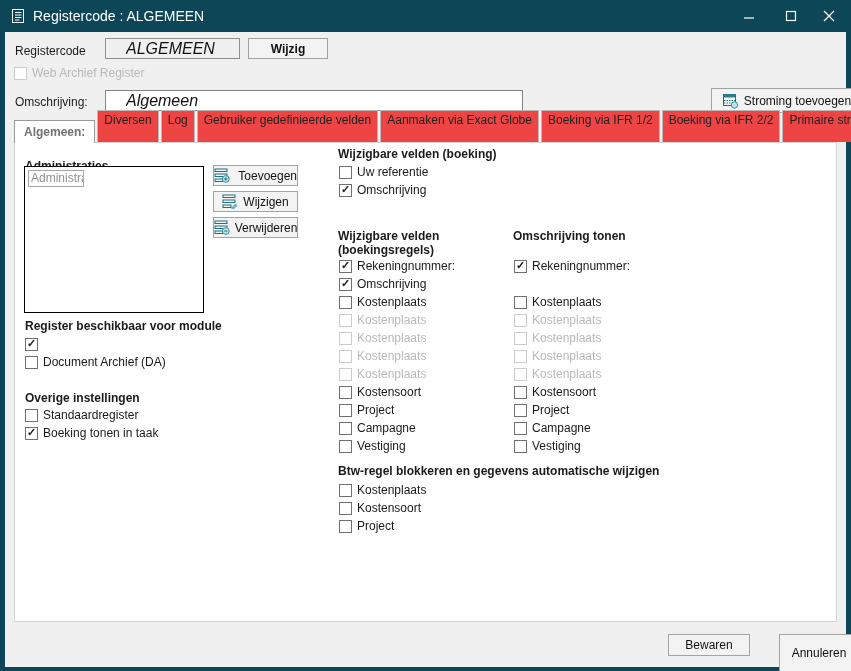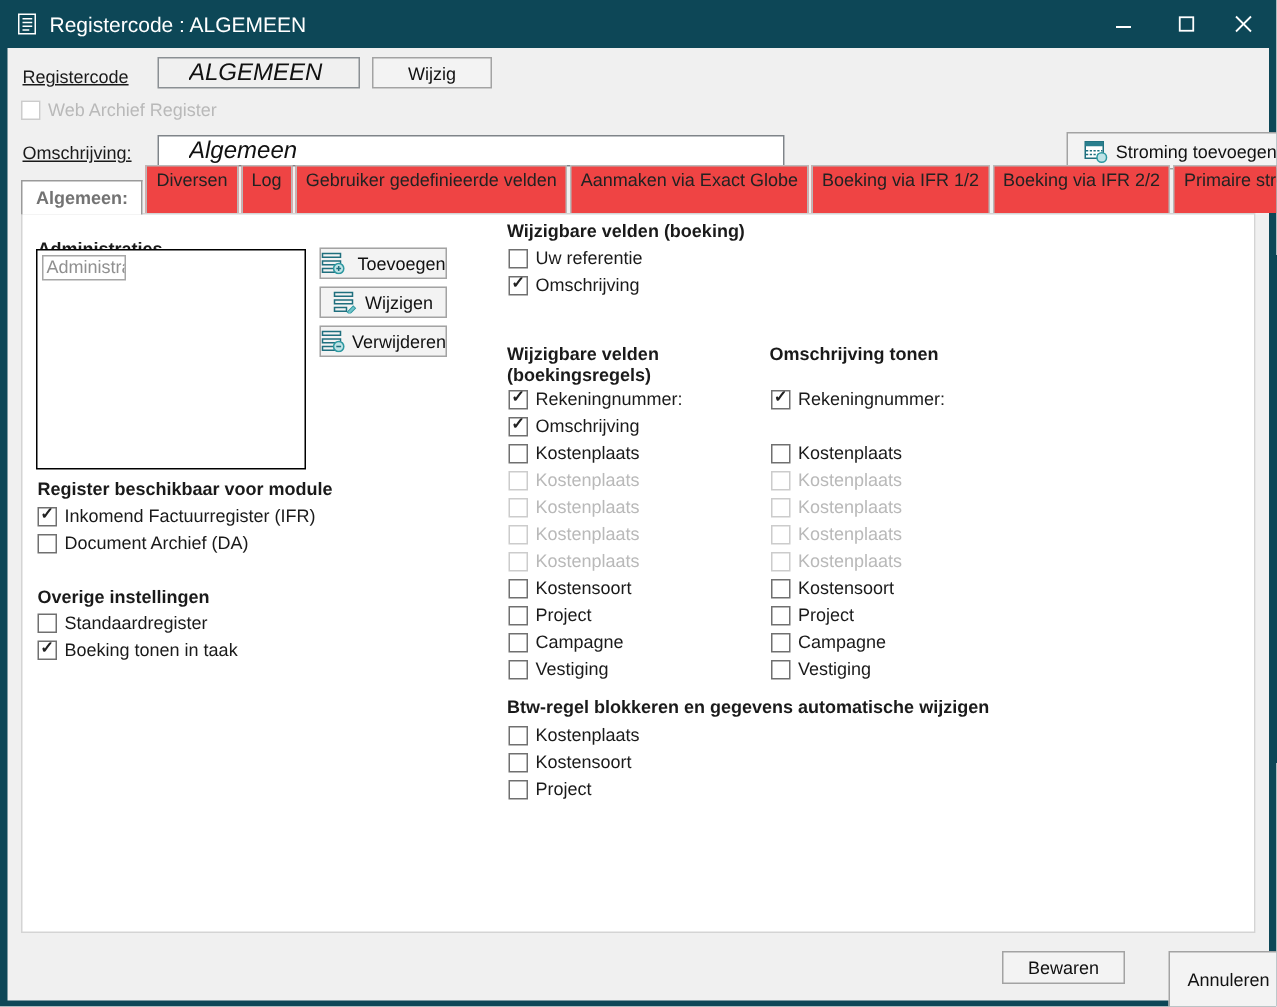--- a/index.html
+++ b/index.html
@@ -9,21 +9,21 @@
     font-family:"Liberation Sans", sans-serif;font-size:12px;color:#1a1a1a;
     overflow:hidden;
   }
   .surface{position:absolute;left:5px;top:32px;right:5px;bottom:4px;background:#f0f0f0;}
   
   .titlebar-icon{position:absolute;left:10px;top:8px;width:16px;height:16px;}
   .title{position:absolute;left:33px;top:8px;color:#ffffff;font-size:14px;white-space:nowrap;}
   .wbtn{position:absolute;top:6px;width:26px;height:20px;display:flex;align-items:center;justify-content:center;cursor:default;}
   .wbtn svg{display:block;}
   
-  .lbl{position:absolute;font-size:12px;color:#1a1a1a;white-space:nowrap;text-decoration:underline;}
+  .lbl{position:absolute;font-size:12px;color:#1a1a1a;white-space:nowrap;}
   .inp{position:absolute;border:1px solid #7f8489;background:#fff;font-family:"Liberation Sans",sans-serif;
        font-size:16px;color:#111;padding:1px 20px;height:21px;font-style:italic;}
   .inp.readonly{background:#f0f0f0;border-color:#8b9094;}
   .btn{position:absolute;display:flex;align-items:center;justify-content:center;gap:5px;
        background:#f3f3f3;border:1px solid #a3a3a3;font-size:12px;color:#111;cursor:default;white-space:nowrap;}
   
   .tabstrip{position:absolute;left:14px;top:120px;right:10px;height:22px;display:flex;align-items:flex-end;z-index:3;}
   .tab{height:32px;line-height:19px;padding:0 6px;margin-right:2px;background:#ef4444;
        border:1px solid #b9b9b9;border-bottom:none;font-size:12px;color:#222;white-space:nowrap;cursor:default;}
   .tab.active{height:23px;line-height:22px;background:#fff;border-color:#9a9a9a;color:#737373;
@@ -74,21 +74,21 @@
     <svg width="12" height="12" viewBox="0 0 12 12">
         <line x1="1" y1="1" x2="11" y2="11" stroke="#ffffff" stroke-width="1.2"></line>
         <line x1="11" y1="1" x2="1" y2="11" stroke="#ffffff" stroke-width="1.2"></line>
       </svg>
   </div>
 
   <div class="surface"></div>
 
   <div class="lbl" style="left:15px;top:44px;">Registercode</div>
   <input class="inp readonly" style="left: 105px; top: 38px; width: 135px;" readonly="" value="ALGEMEEN">
-  <div class="btn" style="left:248px;top:38px;width:80px;height:21px;">
+  <div class="btn" style="left:248px;top:38px;width:80px;height:21px;font-weight:bold;">
     <span>Wijzig</span>
   </div>
 
   <div class="cbrow disabled" style="left:14px;top:65px;">
     <span class="cb"></span>
     <span class="cb-t">Web Archief Register</span>
   </div>
 
   <div class="lbl" style="left:15px;top:95px;">Omschrijving:</div>
   <input class="inp" style="left: 105px; top: 90px; width: 418px;" value="Algemeen">
@@ -149,21 +149,20 @@
         <rect x="1" y="11" width="8" height="2.5" fill="none" stroke="#1f6f7e"></rect>
         <circle cx="11.8" cy="11" r="3.4" fill="#bfe3e6" stroke="#2d98a0"></circle>
         <line x1="10.2" y1="11" x2="13.4" y2="11" stroke="#1f6f7e"></line>
       </svg>
       <span>Verwijderen</span>
     </div>
 
     <div class="h" style="left:10px;top:176px;">Register beschikbaar voor module</div>
     <div class="cbrow checked" style="left:10px;top:193px;">
       <span class="cb"></span>
-      <span class="cb-t">Inkomend Factuurregister (IFR)</span>
     </div>
     <div class="cbrow" style="left:10px;top:211px;">
       <span class="cb"></span>
       <span class="cb-t">Document Archief (DA)</span>
     </div>
 
     <div class="h" style="left:10px;top:248px;">Overige instellingen</div>
     <div class="cbrow" style="left:10px;top:264px;">
       <span class="cb"></span>
       <span class="cb-t">Standaardregister</span>

